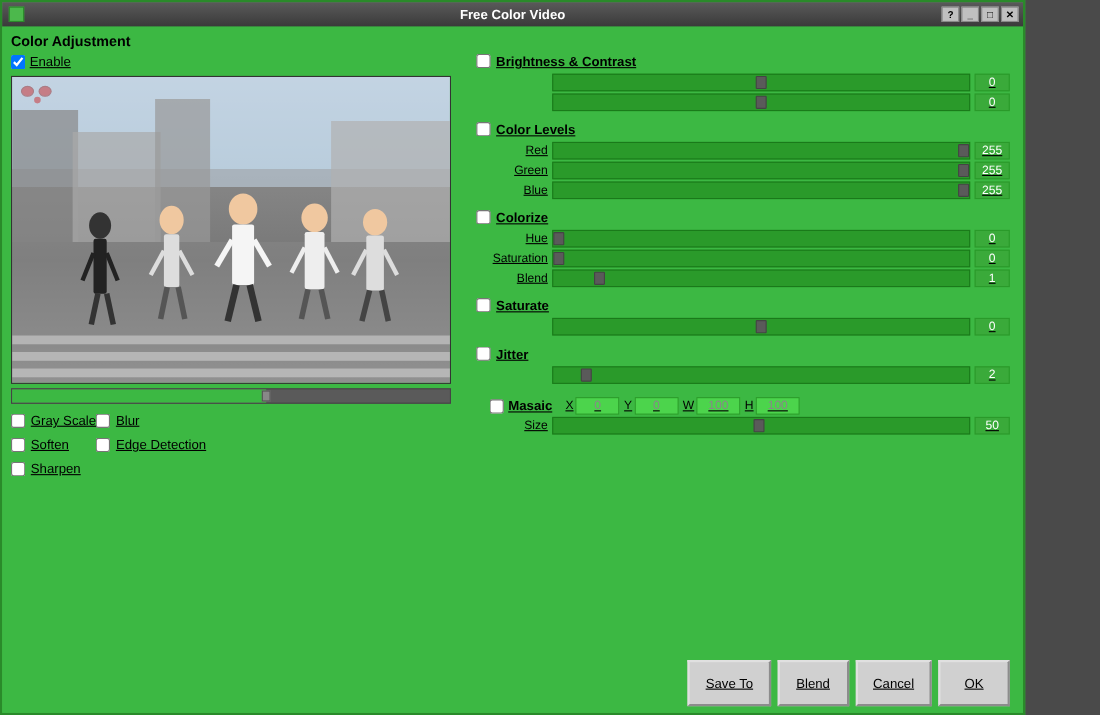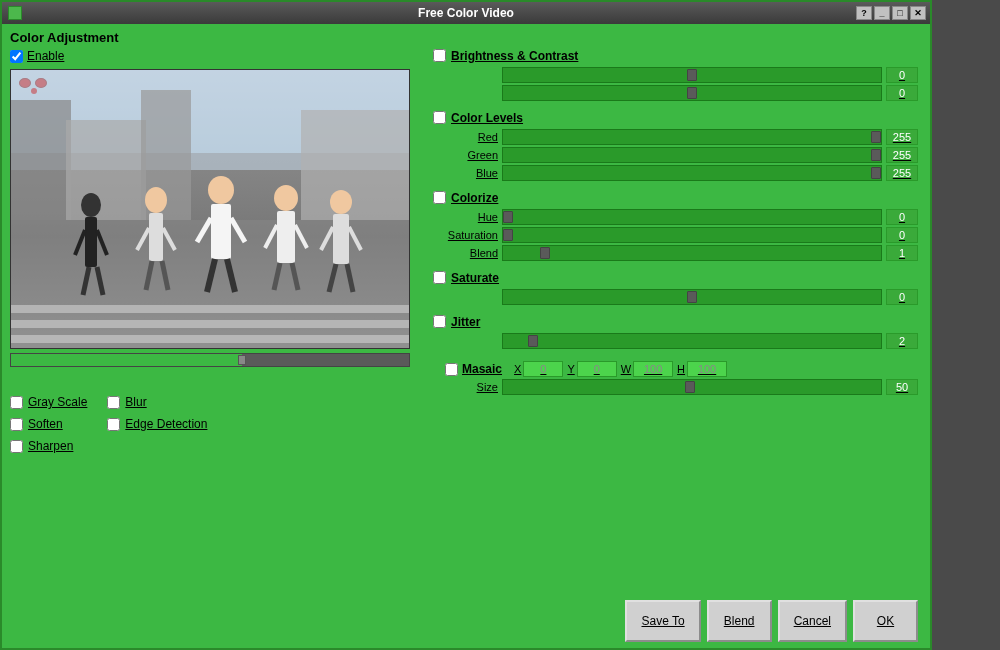--- a/index.html
+++ b/index.html
@@ -151,22 +151,21 @@
       position: absolute;
       top: 1px;
       left: 57%;
       width: 8px;
       height: 10px;
       background: #888;
       border: 1px solid #555;
     }
     .checkboxes-row {
       display: flex;
-      gap: 20px;
-      margin-top: 24px;
+      margin-top: 4px;
     }
     .checkbox-col {
       display: flex;
       flex-direction: column;
       gap: 8px;
     }
     .checkbox-item {
       display: flex;
       align-items: center;
       gap: 5px;

